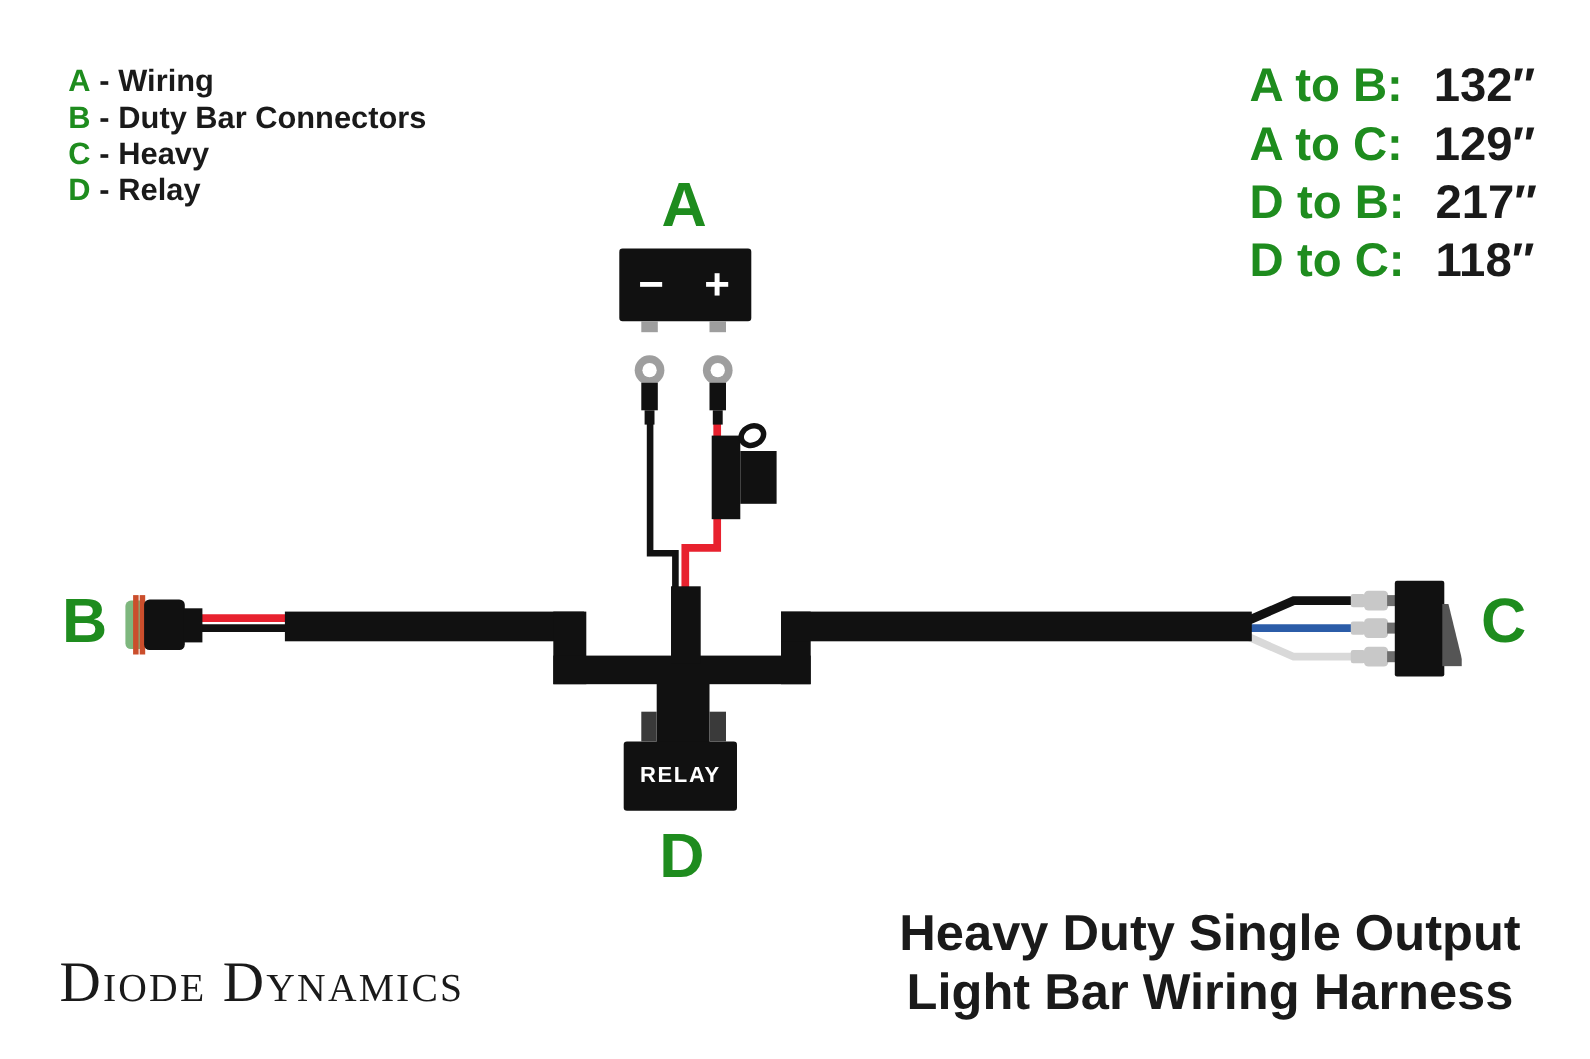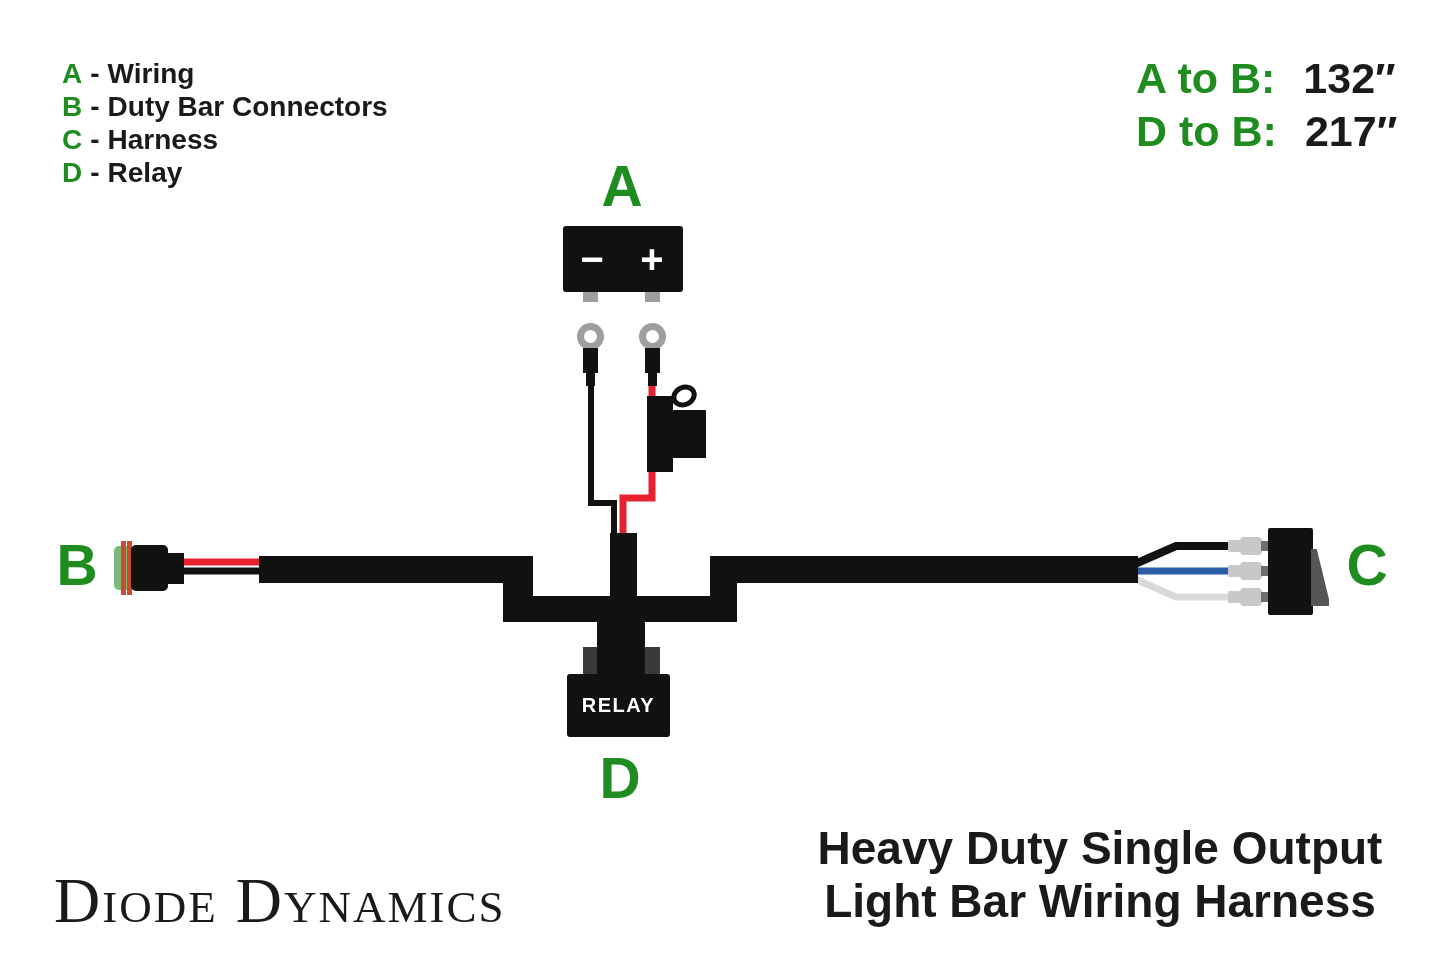--- a/index.html
+++ b/index.html
@@ -45,21 +45,21 @@
   .relay-tab{background:var(--relay-tab-gray,#3a3a3a);}
 
   .cap{background:var(--connector-cap-green,#7eb77e);border-radius:5px 0 0 5px;}
   .stripe{background:var(--connector-stripe-orange,#cb4e2c);}
   .spade{background:var(--spade-gray,#c8c8c8);}
   .pin{background:var(--pin-gray,#6e6e6e);}
   .lever{background:var(--lever-gray,#555555);
          clip-path:polygon(0 0,32% 0,100% 88%,100% 100%,0 100%);}
 
   .brand{left:54px;top:864px;font-family:"Liberation Serif",serif;
-         font-variant:small-caps;font-size:64px;letter-spacing:2px;
+         font-variant:small-caps;font-size:52px;letter-spacing:2px;
          color:var(--text-black,#1a1a1a);}
   .title-block{left:800px;top:822px;width:600px;text-align:center;}
   .title-block div{font-weight:700;font-size:46px;line-height:53px;
                    color:var(--text-black,#1a1a1a);}
 </style>
 </head>
 <body>
 
 <div id="canvas">
 
@@ -140,37 +140,45 @@
       <span>Wiring</span>
     </div>
     <div class="legend-row">
       <span class="g">B</span>
       <span class="sep">-</span>
       <span>Duty Bar Connectors</span>
     </div>
     <div class="legend-row">
       <span class="g">C</span>
       <span class="sep">-</span>
-      <span>Harness</span>
+      <span>Heavy</span>
     </div>
     <div class="legend-row">
       <span class="g">D</span>
       <span class="sep">-</span>
       <span>Relay</span>
     </div>
   </div>
 
   <div class="abs measures">
     <div class="measure-row">
       <span class="g">A to B:</span>
       <span class="val">132″</span>
     </div>
     <div class="measure-row">
+      <span class="g">A to C:</span>
+      <span class="val">129″</span>
+    </div>
+    <div class="measure-row">
       <span class="g">D to B:</span>
       <span class="val">217″</span>
+    </div>
+    <div class="measure-row">
+      <span class="g">D to C:</span>
+      <span class="val">118″</span>
     </div>
   </div>
 
   <div class="abs brand">Diode Dynamics</div>
   <div class="abs title-block">
     <div>Heavy Duty Single Output</div>
     <div>Light Bar Wiring Harness</div>
   </div>
 
 </div>

